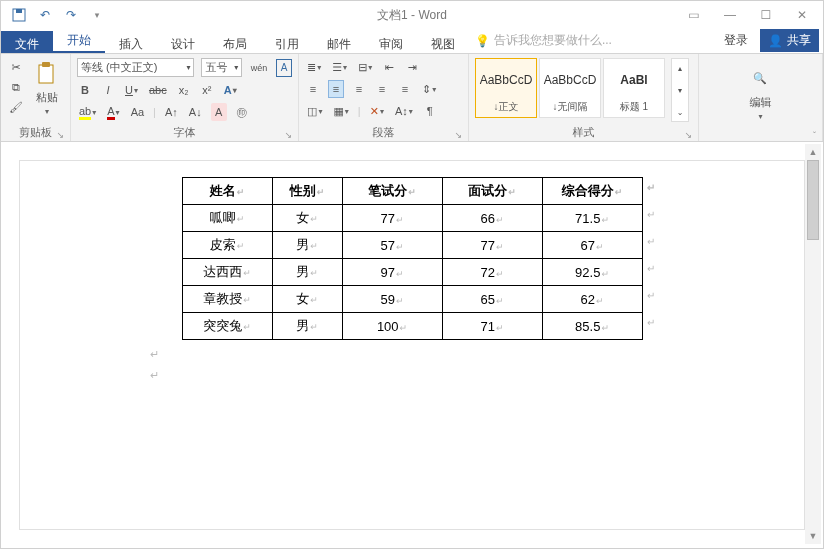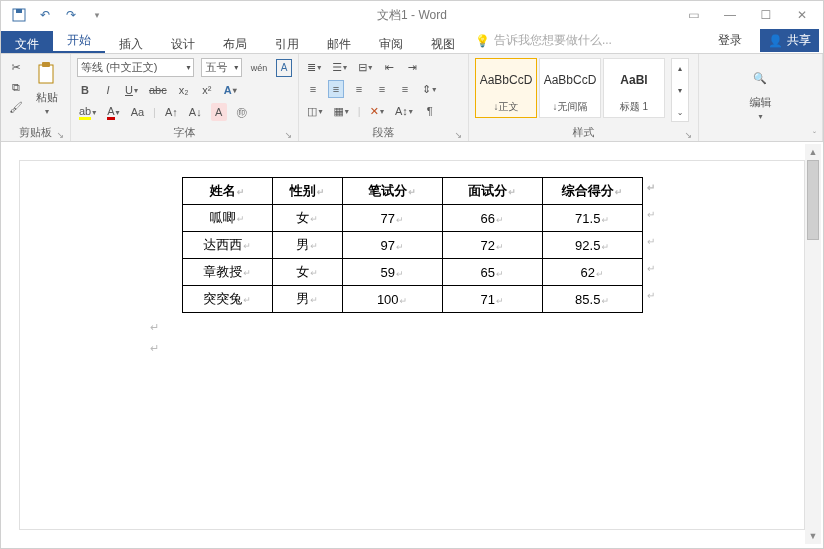--- a/index.html
+++ b/index.html
@@ -8,21 +8,21 @@
 .titlebar .qat { display:flex; gap:10px; align-items:center; padding-left:6px; }
 .titlebar .qat .ico { width:16px; height:16px; display:flex; align-items:center; justify-content:center; cursor:pointer; color:#3a6ea5; }
 .titlebar .title { position:absolute; left:50%; transform:translateX(-50%); color:#777; font-size:12px; }
 .titlebar .winctrl { margin-left:auto; display:flex; gap:18px; color:#888; padding-right:8px; }
 .titlebar .winctrl span { cursor:pointer; width:18px; text-align:center; }
 .ribbon-tabs { height:25px; background:#fff; display:flex; align-items:flex-end; border-bottom:1px solid #d4d4d4; font-size:12px; }
 .ribbon-tabs .tab { padding:5px 14px 0; color:#444; cursor:pointer; }
 .ribbon-tabs .tab.file { background:#2b579a; color:#fff; }
 .ribbon-tabs .tab.active { color:#2b579a; border-bottom:2px solid #2b579a; padding-bottom:2px; }
 .ribbon-tabs .tell { color:#aaa; margin-left:6px; display:flex; align-items:center; gap:4px; padding:4px 0; }
-.ribbon-tabs .right { margin-left:auto; display:flex; align-items:center; gap:12px; padding-right:4px; }
+.ribbon-tabs .right { margin-left:auto; display:flex; align-items:center; gap:6px; padding-right:4px; }
 .ribbon-tabs .share { background:#2b579a; color:#fff; padding:3px 8px; display:flex; align-items:center; gap:4px; font-size:12px; }
 .ribbon-tabs .login { color:#444; padding:4px 6px; }
 .ribbon { height:88px; background:#f3f3f3; display:flex; border-bottom:1px solid #d4d4d4; font-size:11px; color:#555; }
 .group { border-right:1px solid #e0e0e0; padding:4px 6px 0; display:flex; flex-direction:column; }
 .group .body { flex:1; display:flex; align-items:flex-start; gap:4px; }
 .group .label { text-align:center; color:#666; font-size:11px; padding:1px 0; position:relative; }
 .group .label .launcher { position:absolute; right:0; bottom:1px; color:#999; cursor:pointer; font-size:9px; }
 .bigbtn { display:flex; flex-direction:column; align-items:center; gap:2px; padding:2px 4px; cursor:pointer; }
 .bigbtn .ico { width:28px; height:28px; display:flex; align-items:center; justify-content:center; }
 .rowcol { display:flex; flex-direction:column; gap:4px; }
@@ -253,20 +253,27 @@
         </thead>
       <tbody id="tbody">
           <tr>
             <td class="c1"><span class="cellmark">呱唧</span></td>
             <td class="c2"><span class="cellmark">女</span></td>
             <td class="c3"><span class="cellmark">77</span></td>
             <td class="c4"><span class="cellmark">66</span></td>
             <td class="c5"><span class="cellmark">71.5</span><span class="rowmark">↵</span></td>
           </tr>
           <tr>
+            <td class="c1"><span class="cellmark">皮索</span></td>
+            <td class="c2"><span class="cellmark">男</span></td>
+            <td class="c3"><span class="cellmark">57</span></td>
+            <td class="c4"><span class="cellmark">77</span></td>
+            <td class="c5"><span class="cellmark">67</span><span class="rowmark">↵</span></td>
+          </tr>
+          <tr>
             <td class="c1"><span class="cellmark">达西西</span></td>
             <td class="c2"><span class="cellmark">男</span></td>
             <td class="c3"><span class="cellmark">97</span></td>
             <td class="c4"><span class="cellmark">72</span></td>
             <td class="c5"><span class="cellmark">92.5</span><span class="rowmark">↵</span></td>
           </tr>
           <tr>
             <td class="c1"><span class="cellmark">章教授</span></td>
             <td class="c2"><span class="cellmark">女</span></td>
             <td class="c3"><span class="cellmark">59</span></td>

